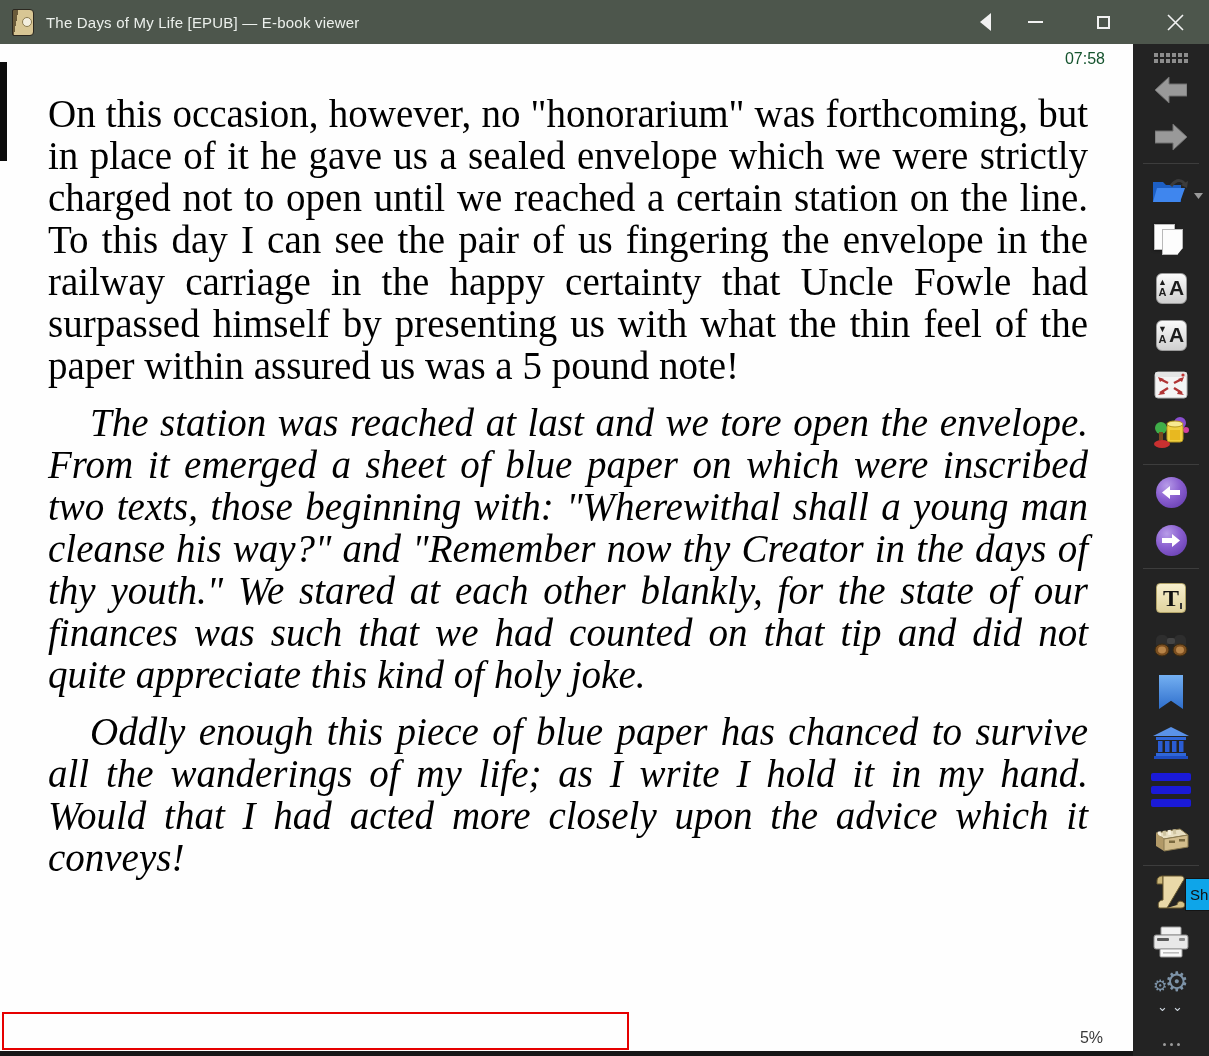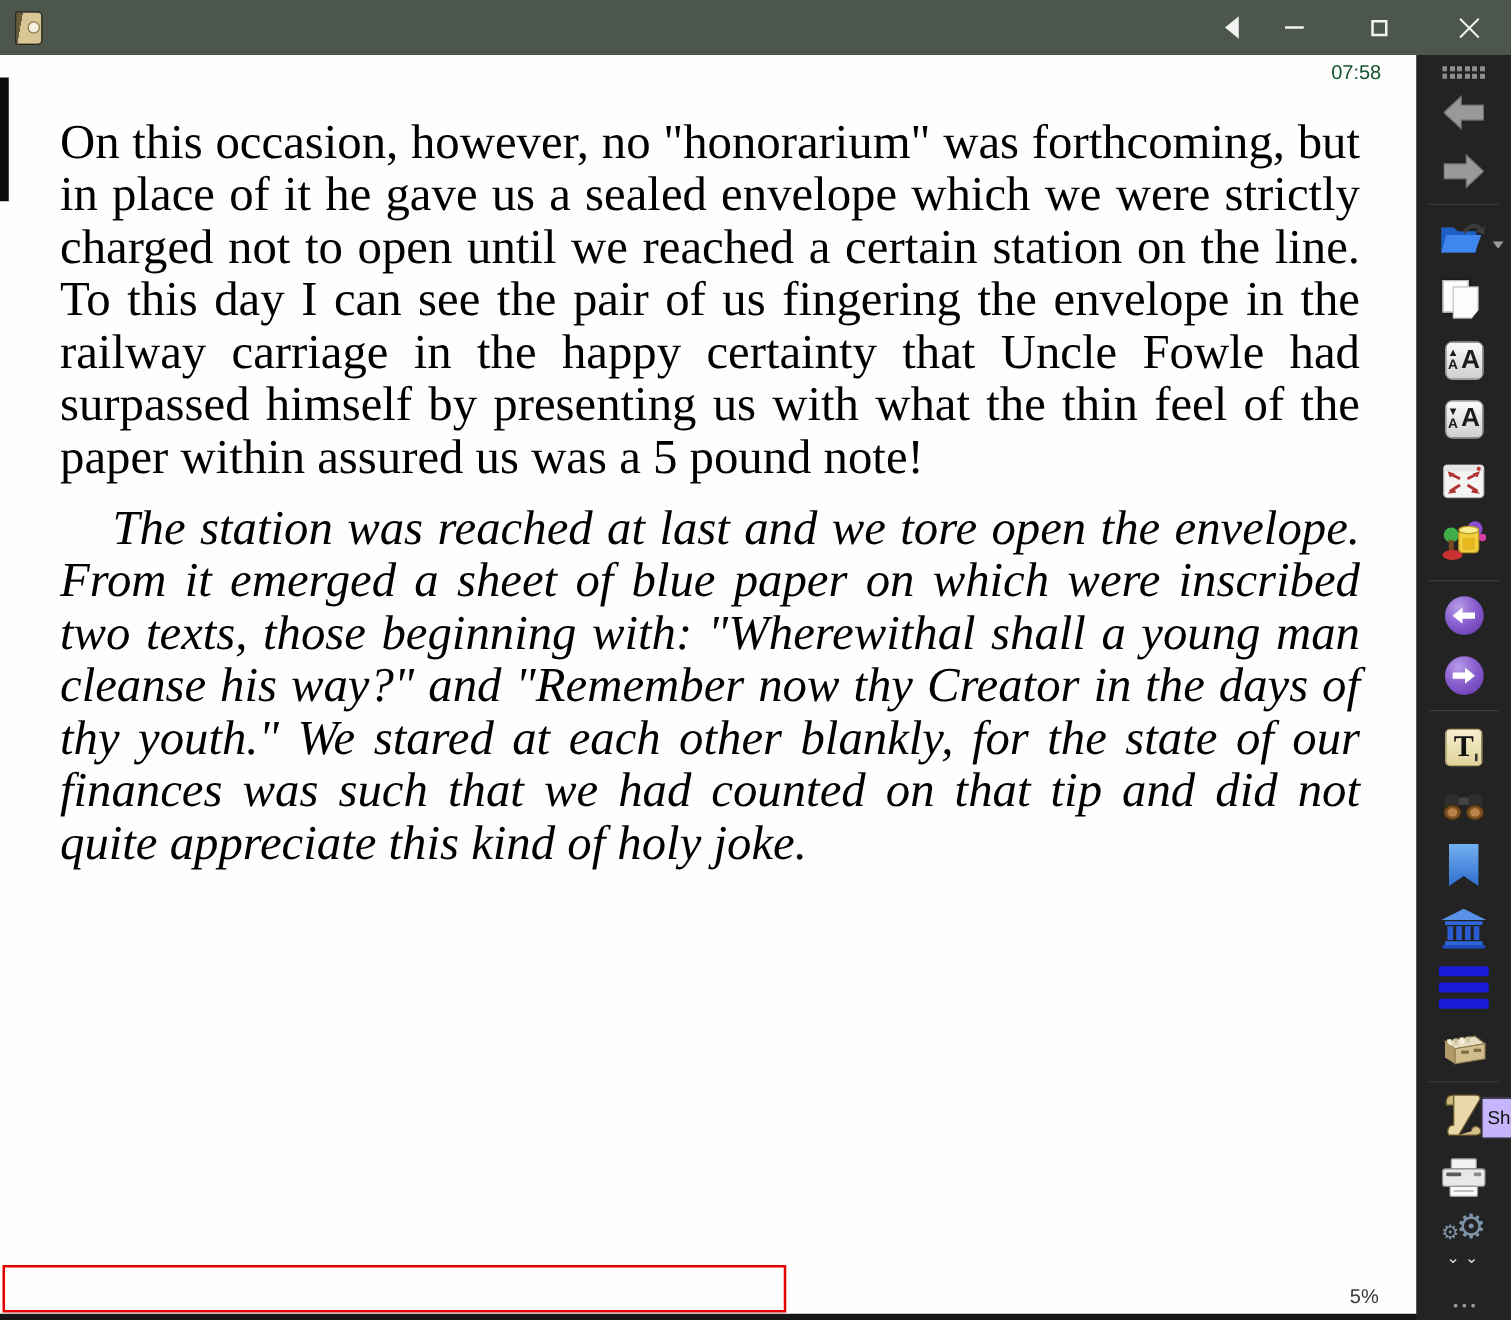--- a/index.html
+++ b/index.html
@@ -58,32 +58,33 @@
   .pages .back{left:0;top:0;}
   .pages .front{left:8px;top:5px;clip-path:polygon(0 0,100% 0,100% 72%,72% 100%,0 100%);}
   .ttile{width:30px;height:30px;border-radius:4px;background:linear-gradient(#f7efcd,#e0d39e);border:1px solid #b2a368;position:relative;
     font-family:"Liberation Serif",serif;font-weight:bold;color:#111;display:flex;align-items:center;justify-content:center;font-size:24px;}
   .ttile::after{content:"";position:absolute;right:3px;bottom:3px;width:2px;height:6px;background:#333;}
   .bookmark-ribbon{width:24px;height:34px;background:linear-gradient(#74b0f2,#2e6ecc);clip-path:polygon(0 0,100% 0,100% 100%,50% 76%,0 100%);}
   .blue-bars{display:flex;flex-direction:column;gap:5px;}
   .blue-bars div{width:40px;height:8px;background:#1a1ad8;border-radius:2px;}
   .ellipsis{display:flex;gap:4px;}
   .ellipsis div{width:3px;height:3px;border-radius:50%;background:#9c9c9c;}
-  .tooltip{position:absolute;top:878px;left:1185px;width:24px;height:33px;background:#c4b5fd;border:1px solid #141414;border-right:none;
+  .tooltip{position:absolute;top:878px;left:1185px;width:24px;height:33px;background:#0ea5e9;border:1px solid #141414;border-right:none;
     display:flex;align-items:center;padding-left:4px;font-size:15px;color:#111;overflow:hidden;}
   .gears-wrap{position:relative;width:40px;height:40px;font-family:"DejaVu Sans",sans-serif;color:#7d93a8;}
   .gears-wrap .g1{position:absolute;right:2px;top:-4px;font-size:27px;}
   .gears-wrap .g2{position:absolute;left:2px;top:6px;font-size:16px;}
   .gears-wrap .chev{position:absolute;left:6px;bottom:-4px;font-size:13px;color:#cfd8e0;letter-spacing:4px;}
 </style>
 </head>
 <body>
 
 <div class="titlebar">
   <div class="app-icon"></div>
+  <div class="title-text">The Days of My Life [EPUB] — E-book viewer</div>
   <div class="win-controls">
     <div class="win-btn" style="right:201px;">
       <div class="collapse-tri"></div>
     </div>
     <div class="win-btn" style="right:151px;">
       <div class="min-bar"></div>
     </div>
     <div class="win-btn" style="right:83px;">
       <div class="max-box"></div>
     </div>
@@ -94,20 +95,21 @@
     </div>
   </div>
 </div>
 
 <div class="content">
   <div class="clock">07:58</div>
   <div class="left-strip"></div>
   <div class="book-text">
     <p>On this occasion, however, no "honorarium" was forthcoming, but in place of it he gave us a sealed envelope which we were strictly charged not to open until we reached a certain station on the line. To this day I can see the pair of us fingering the envelope in the railway carriage in the happy certainty that Uncle Fowle had surpassed himself by presenting us with what the thin feel of the paper within assured us was a 5 pound note!</p>
     <p class="indent">The station was reached at last and we tore open the envelope. From it emerged a sheet of blue paper on which were inscribed two texts, those beginning with: "Wherewithal shall a young man cleanse his way?" and "Remember now thy Creator in the days of thy youth." We stared at each other blankly, for the state of our finances was such that we had counted on that tip and did not quite appreciate this kind of holy joke.</p>
+    <p class="indent">Oddly enough this piece of blue paper has chanced to survive all the wanderings of my life; as I write I hold it in my hand. Would that I had acted more closely upon the advice which it conveys!</p>
   </div>
 </div>
 
 <div class="status-left">16 / 16</div>
 <div class="status-mid">19.0 / 19</div>
 <div class="status-right">5%</div>
 <div class="annotation-box"></div>
 <div class="bottom-edge"></div>
 
 <div class="sidebar">

